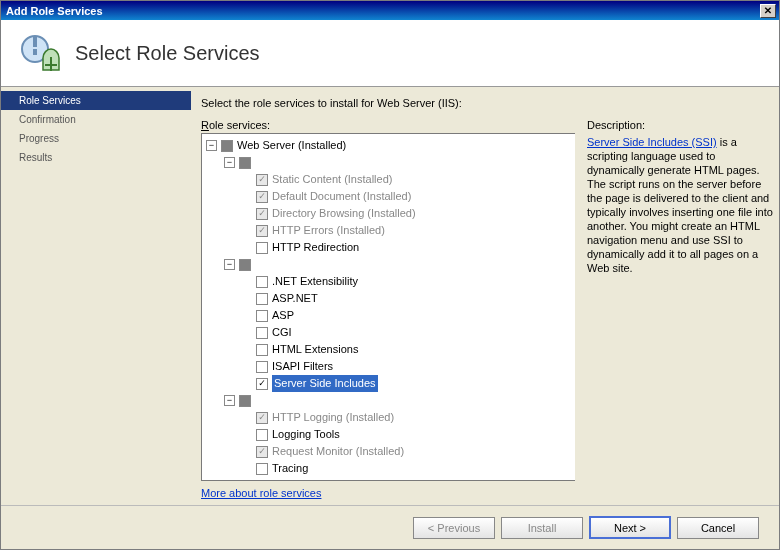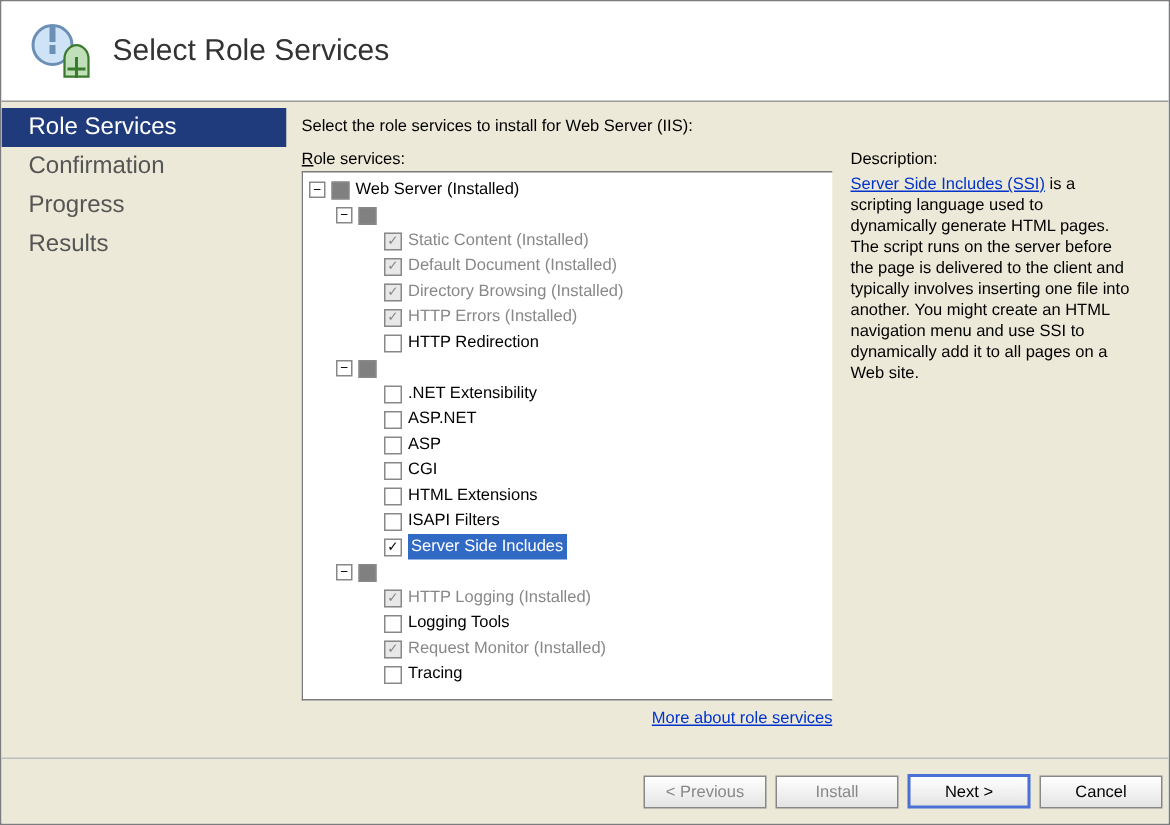--- a/index.html
+++ b/index.html
@@ -7,57 +7,61 @@
 .window { width: 780px; height: 550px; background: #fff; border: 1px solid #7b7c7e; position: relative; display: flex; flex-direction: column; }
 .titlebar { height: 19px; background: linear-gradient(#000080,#1084d0); color: #fff; display: flex; align-items: center; padding: 0 3px; font-size: 11px; font-weight: bold; }
 .titlebar .title { flex: 1; padding-left: 2px; }
 .titlebar .close { width: 16px; height: 14px; background: #d4d0c8; border: 1px solid #fff; border-right-color: #404040; border-bottom-color:#404040; color:#000; text-align:center; line-height:11px; font-family: Arial; font-size:10px; cursor:pointer;}
 .header { height: 67px; background: #fff; border-bottom: 1px solid #999; display: flex; align-items: center; padding: 0 14px; }
 .header-icon { width: 48px; height: 48px; position: relative; margin-right: 12px; }
 .header-icon svg { width:48px; height:48px;}
 .header-title { font-size: 20px; font-weight: normal; color: #333; }
 .body { flex: 1; display: flex; background: #ece9d8; overflow:hidden;}
 .sidebar { width: 190px; background: #ece9d8; padding-top: 4px; }
-.step { padding: 4px 12px 4px 18px; font-size: 16px; color: #555; cursor: pointer;}
+.step { padding: 4px 12px 4px 18px; font-size: 10px; color: #555; cursor: pointer;}
 .step.active { background: #1f3b7b; color: #fff; font-weight: normal;}
-.main { flex:1; background: #ece9d8; padding: 10px 24px 0 10px; display:flex; flex-direction:column; overflow:hidden;}
+.main { flex:1; background: #ece9d8; padding: 10px 4px 0 10px; display:flex; flex-direction:column; overflow:hidden;}
 .instruction { margin-bottom: 10px; color: #000;}
 .mainrow { display: flex; flex:1; overflow:hidden;}
 .treecol { flex:1; display:flex; flex-direction:column; overflow:hidden;}
 .treelabel { margin-bottom: 2px; color:#000;}
 .treelabel u { text-decoration: underline;}
 .tree { flex:1; background: #fff; border: 1px solid #7a7a7a; border-right: none; overflow-y: scroll; position:relative;}
 .tree::-webkit-scrollbar { width: 17px;}
 .tree::-webkit-scrollbar-track { background:#ece9d8; border-left:1px solid #bbb;}
 .tree::-webkit-scrollbar-thumb { background:#c8c8c8; border:1px solid #888;}
 .treeinner { padding: 3px 2px 3px 4px;}
 .node { display:flex; align-items:center; height:17px; line-height:17px;}
 .toggle { width:11px; height:11px; border:1px solid #888; background:#fff; margin-right:4px; font-size:9px; line-height:9px; text-align:center; cursor:pointer; color:#000;}
 .sp { display:inline-block; width:18px;}
 .sp2 { display:inline-block; width:14px;}
 .cb { width:12px; height:12px; border:1px solid #888; background:#fff; margin-right:4px; display:flex; align-items:center; justify-content:center; font-size:9px;}
 .cb.gray { background:#e8e8e8; color:#888;}
 .cb.filled { background:#808080;}
 .node .lbl { white-space: nowrap;}
 .node .lbl.disabled { color:#888;}
 .node.selected .lbl { background:#316ac5; color:#fff; padding: 0 2px;}
-.morelink { color: #0033cc; text-decoration: underline; margin: 6px 0 20px 0; cursor: pointer; display:inline-block;text-align:right;}
+.morelink { color: #0033cc; text-decoration: underline; margin: 6px 0 6px 0; cursor: pointer; display:inline-block;}
 .desccol { width: 200px; padding-left: 12px;}
 .desclabel { margin-bottom:4px;}
 .desctext { line-height: 14px; color:#000;}
 .desctext a { color:#0033cc; text-decoration:underline; cursor:pointer;}
-.footer { height: 44px; border-top: 1px solid #bbb; display:flex; align-items:center; justify-content:flex-end; padding: 0 4px; gap: 6px; background:#ece9d8;}
+.footer { height: 44px; border-top: 1px solid #bbb; display:flex; align-items:center; justify-content:flex-end; padding: 0 20px; gap: 6px; background:#ece9d8;}
 .btn { width: 82px; height: 22px; border: 1px solid #888; background: linear-gradient(#fff,#e4e4e4); font-size:11px; cursor:pointer;}
 .btn:disabled, .btn.disabled { color:#888; cursor:default;}
 .btn.default { border: 2px solid #4a6fd6; height:23px;}
 </style>
 </head>
 <body>
 
 <div class="window">
+  <div class="titlebar">
+    <span class="title">Add Role Services</span>
+    <span class="close">✕</span>
+  </div>
 
   <div class="header">
     <div class="header-icon">
       <svg viewBox="0 0 48 48">
         <circle cx="20" cy="20" r="13" fill="#cfe3f6" stroke="#6b8fb5" stroke-width="2"></circle>
         <rect x="18" y="8" width="4" height="10" fill="#6b8fb5"></rect>
         <rect x="18" y="20" width="4" height="6" fill="#6b8fb5"></rect>
         <path d="M36 20 c4 0 8 4 8 9 v12 h-16 v-12 c0-5 4-9 8-9 z" fill="#bfe0b8" stroke="#3b7a2e" stroke-width="1.5"></path>
         <path d="M30 36 h12 M36 28 v14" stroke="#3b7a2e" stroke-width="2"></path>
       </svg>

